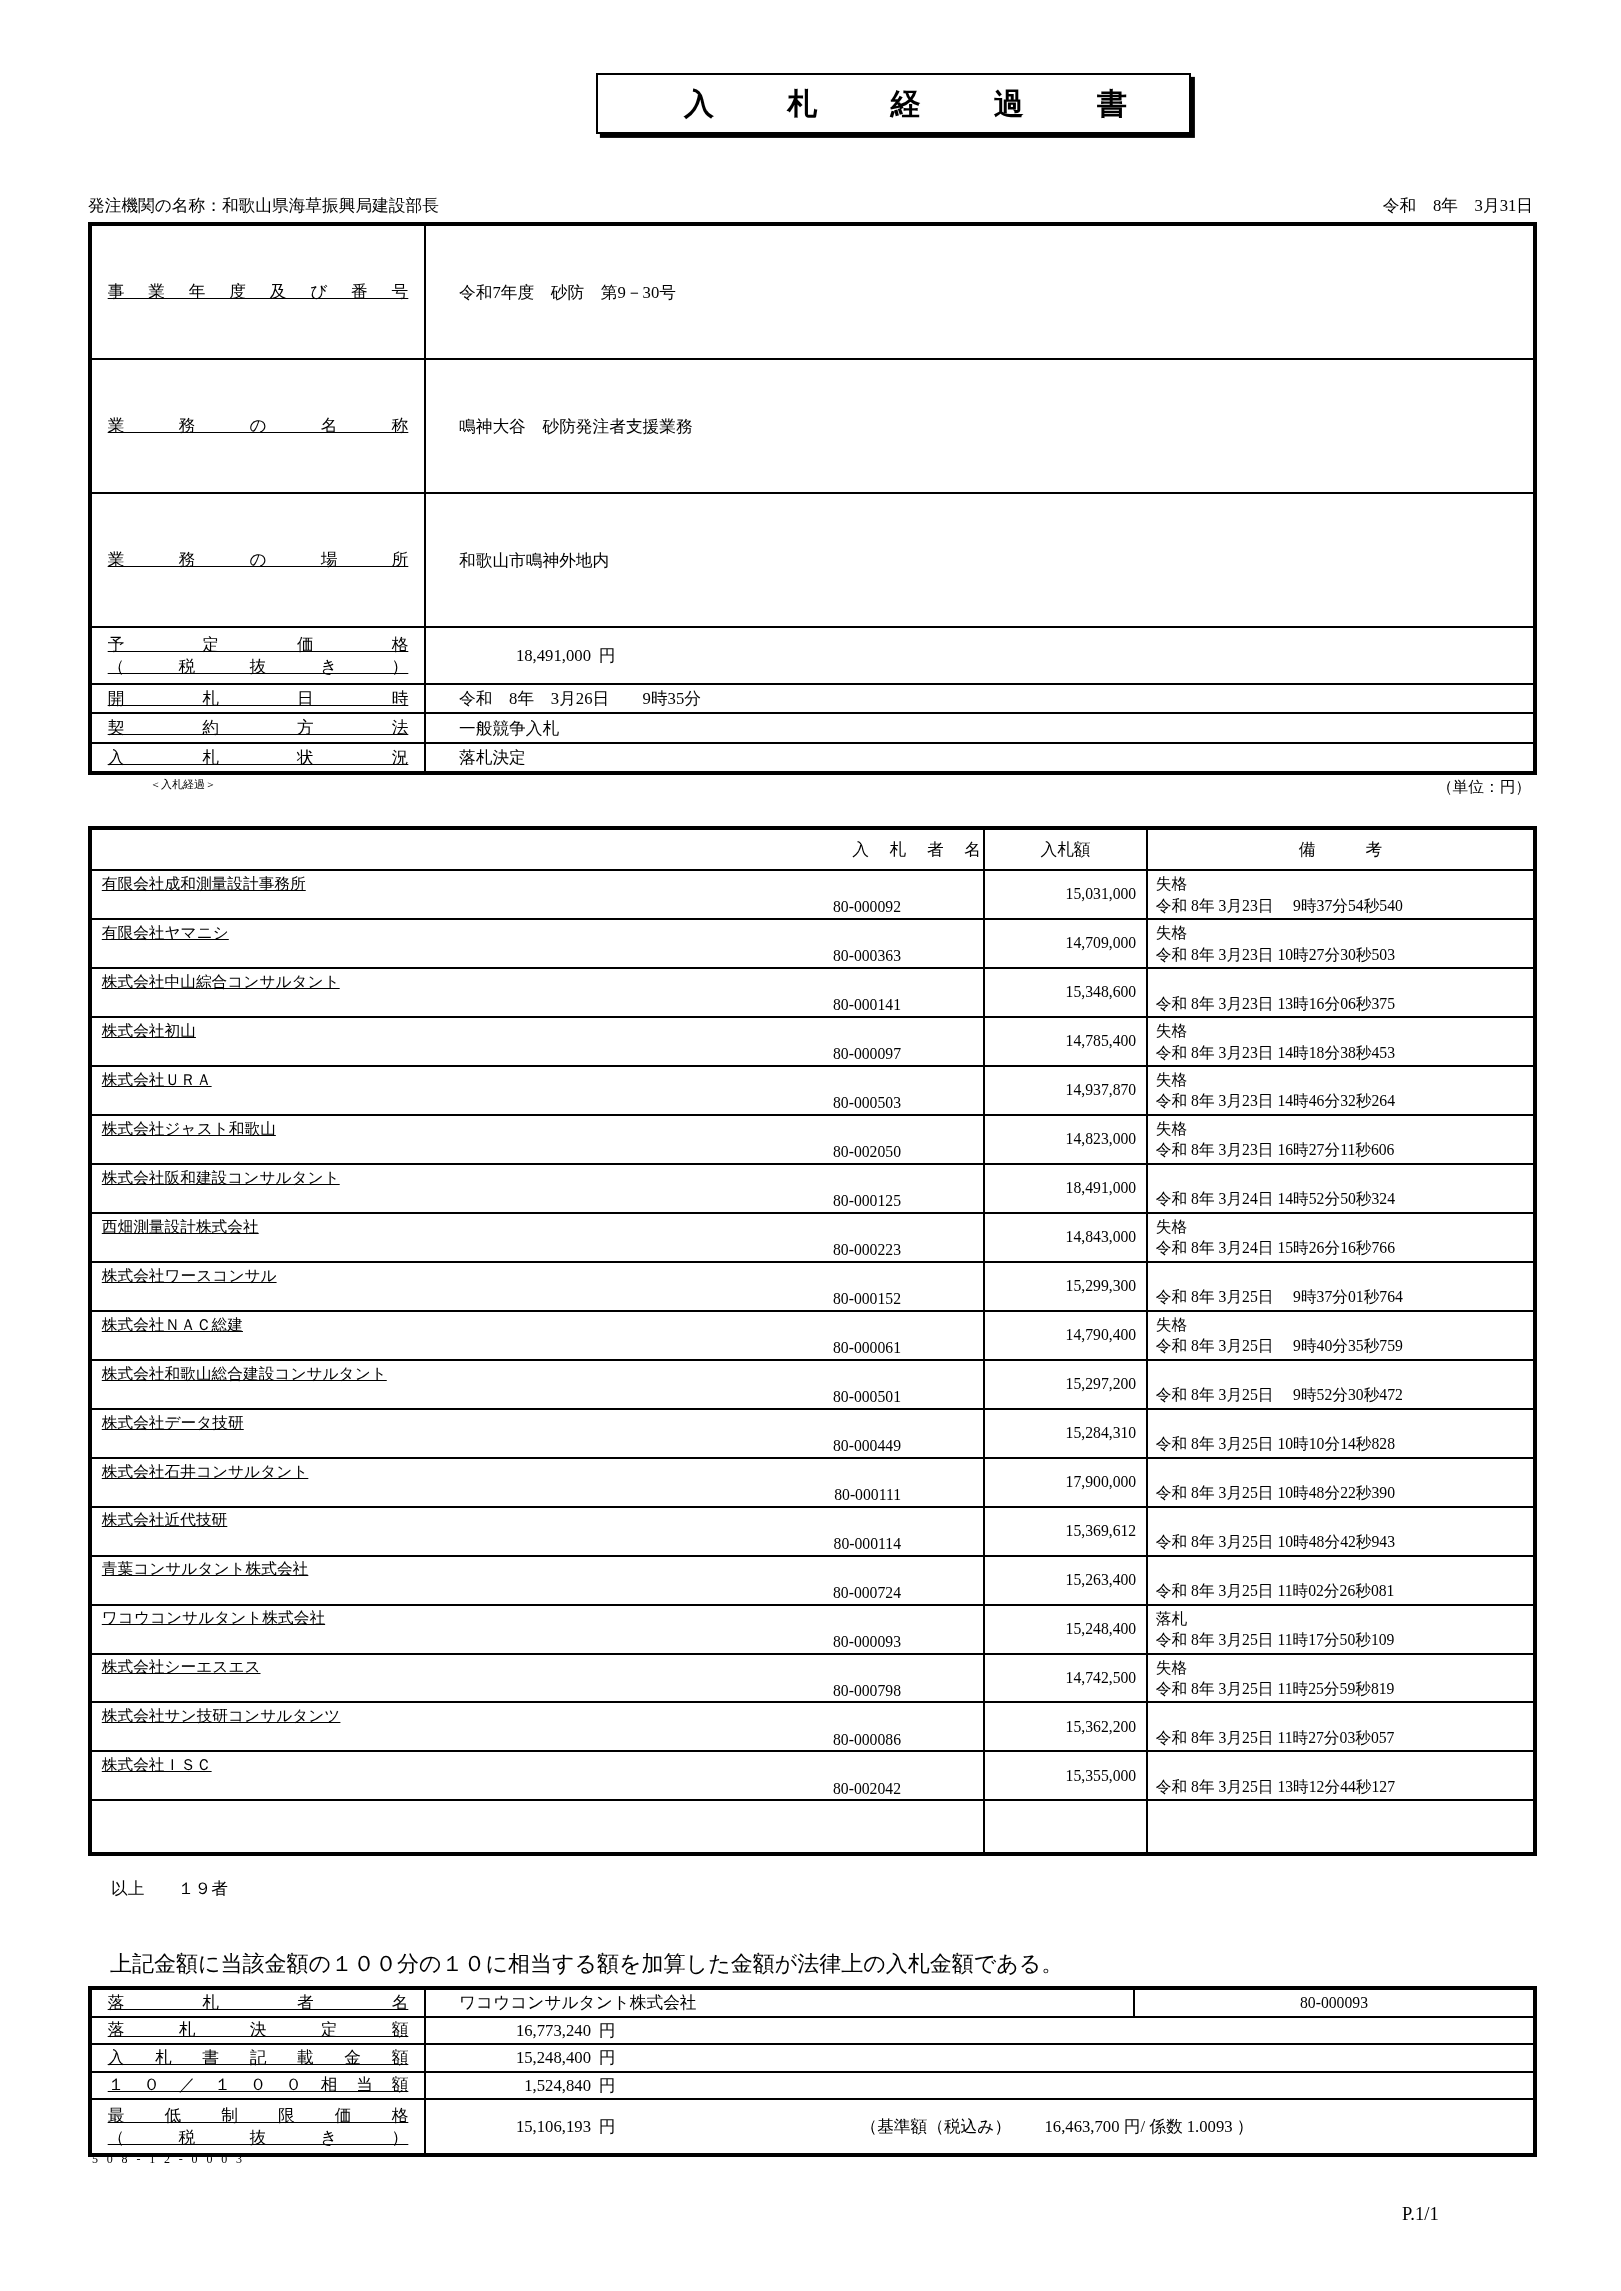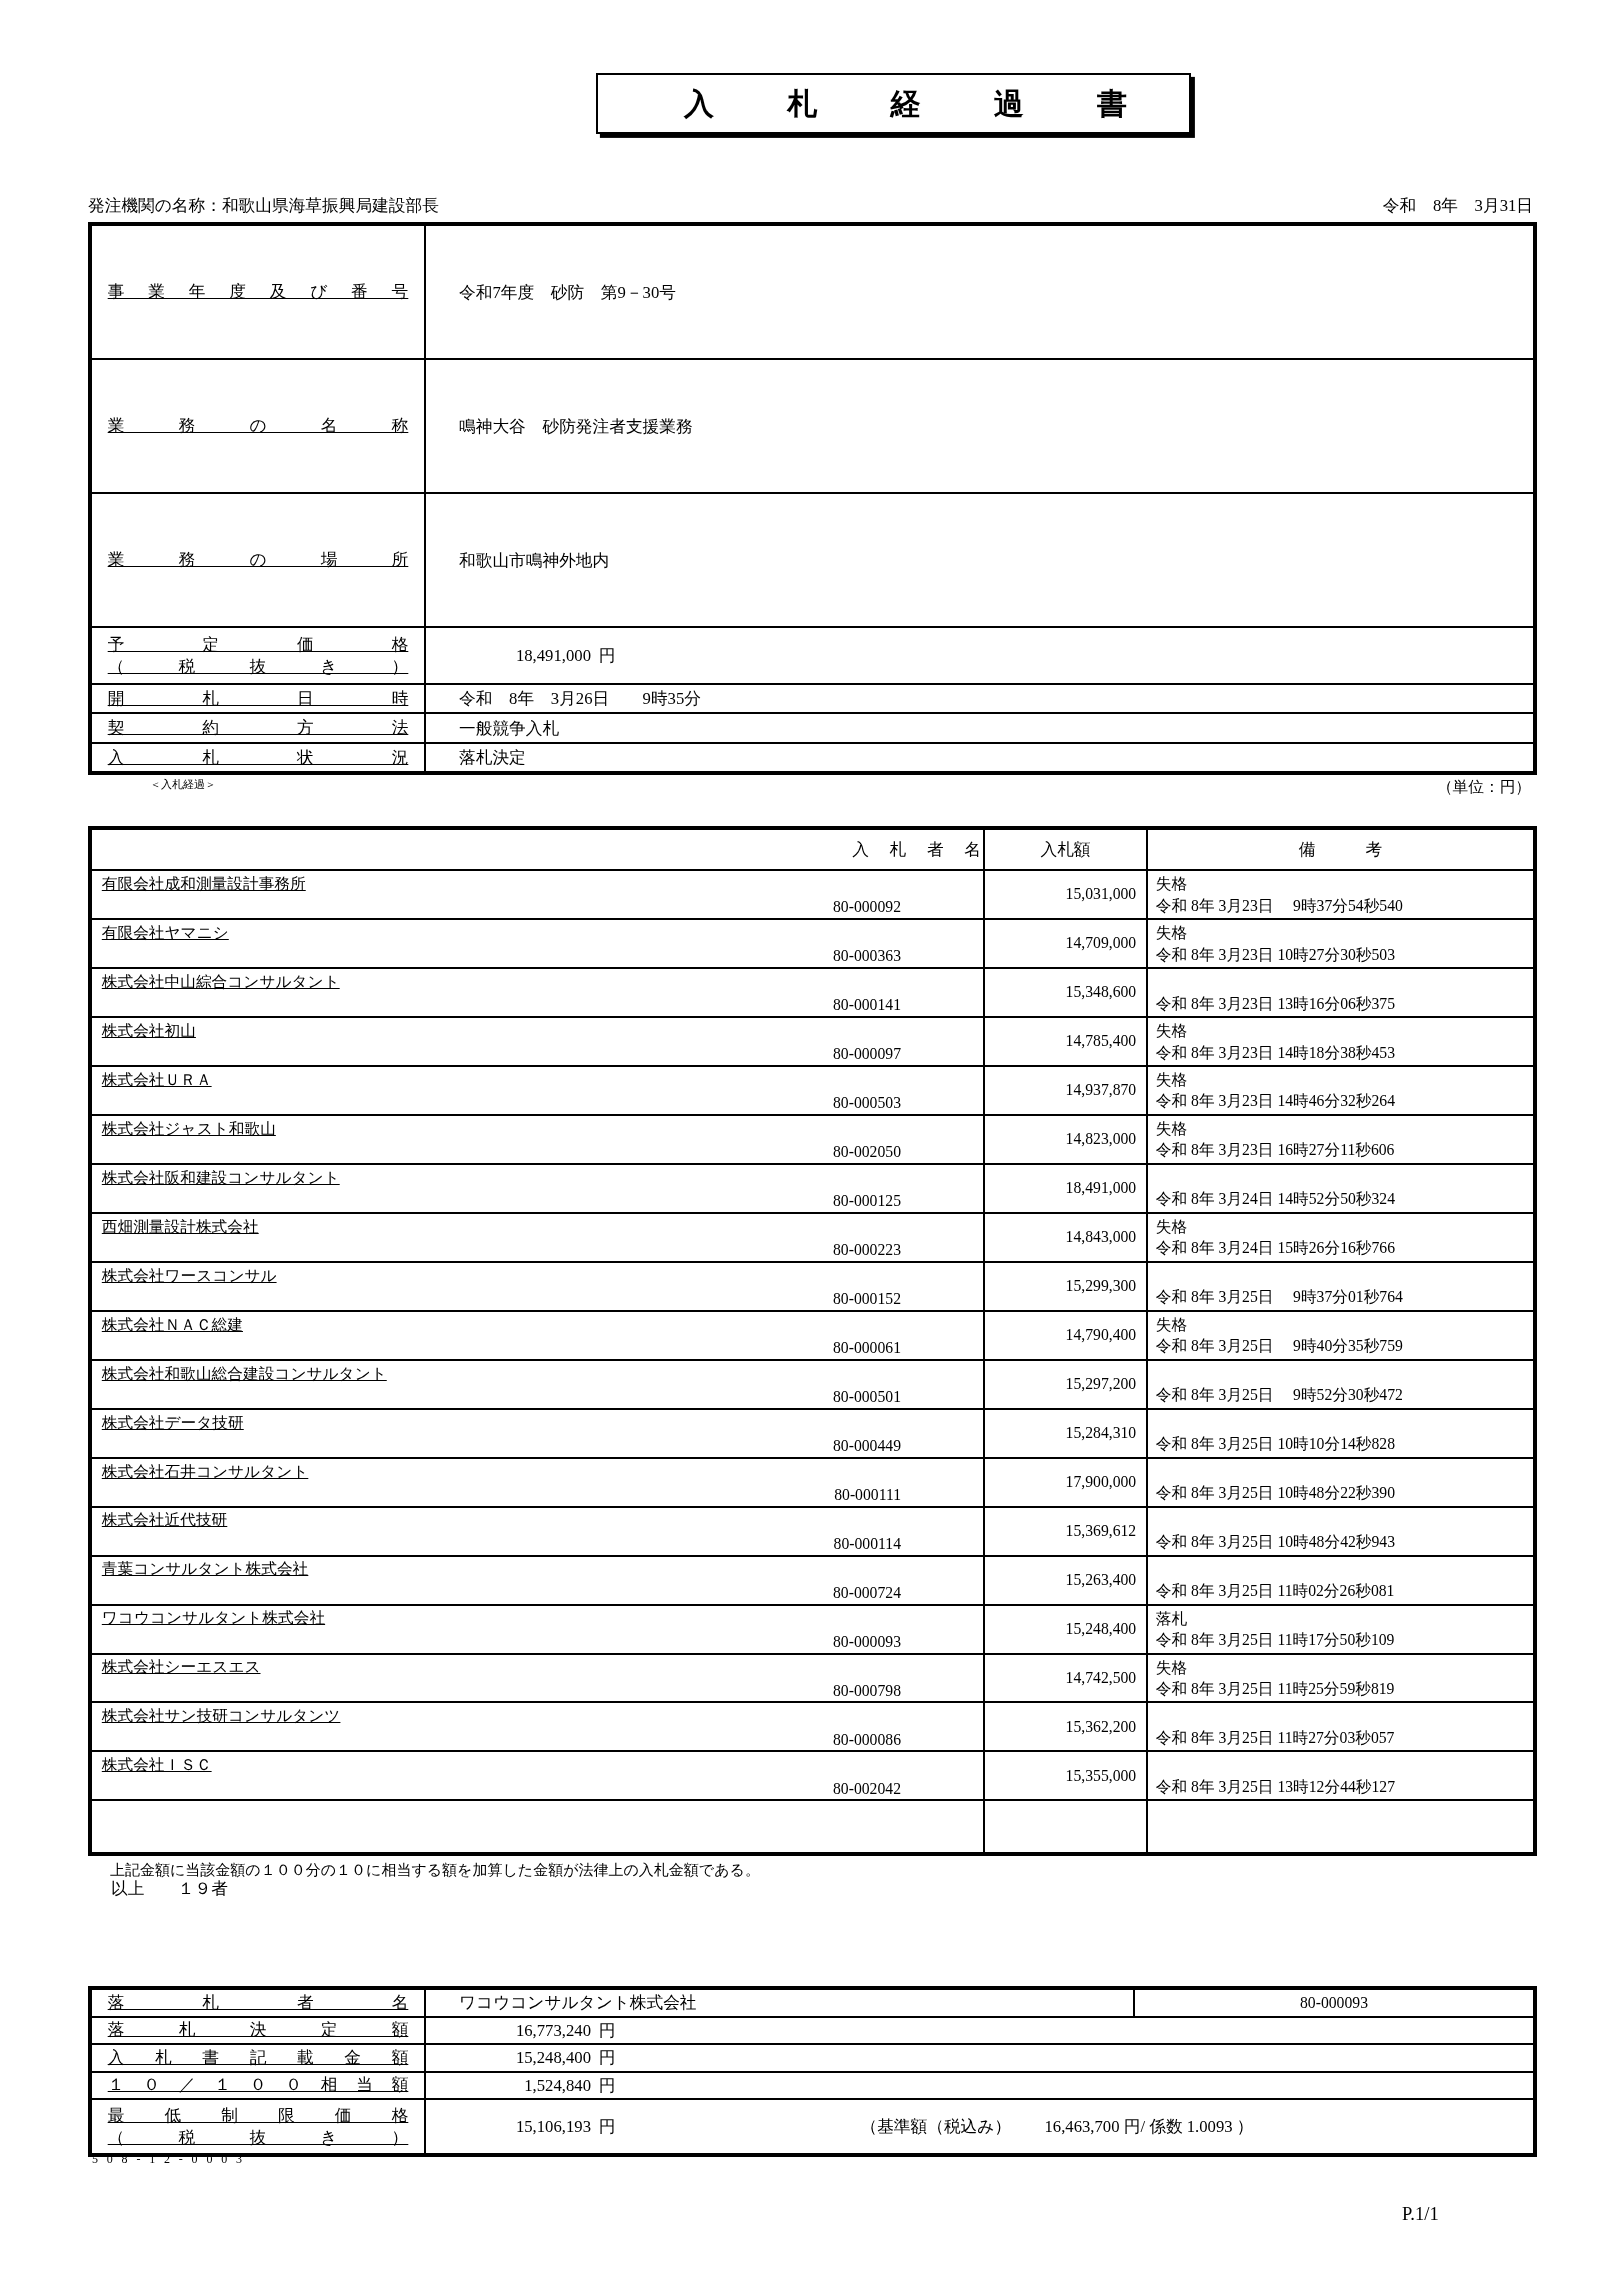--- a/index.html
+++ b/index.html
@@ -58,21 +58,21 @@
   .b-code{text-align:right;padding-right:82px;font-size:15.7px;line-height:20.6px;margin-top:2.9px;}
   .c-amount{text-align:right;padding-right:9.8px;font-size:15.7px;}
   .c-remarks{vertical-align:top;}
   .r-status{padding:2px 0 0 7.8px;font-size:15.7px;line-height:21.6px;height:21.6px;white-space:nowrap;}
   .r-datetime{padding:0 0 0 7.8px;font-size:15.7px;line-height:21.6px;white-space:nowrap;}
   tr.bid-row td{height:46px;}
   tr.empty-row td{height:51px;}
 
   
   #total-note{left:111px;top:1877px;font-size:16.7px;}
-  #legal-note{left:110px;top:1861px;font-size:15px;}
+  #legal-note{left:110px;top:1949px;font-size:22px;}
 
   
   #result-table{left:88px;top:1986px;width:1445px;}
   #result-table td{height:25.5px;}
   #result-table td.tall{height:53px;}
   .winner-name{padding-left:33px;font-size:16.7px;white-space:nowrap;}
   .winner-code{text-align:center;font-size:15.7px;}
   .extra-note{margin-left:245px;font-size:16.7px;white-space:nowrap;}
 
   

